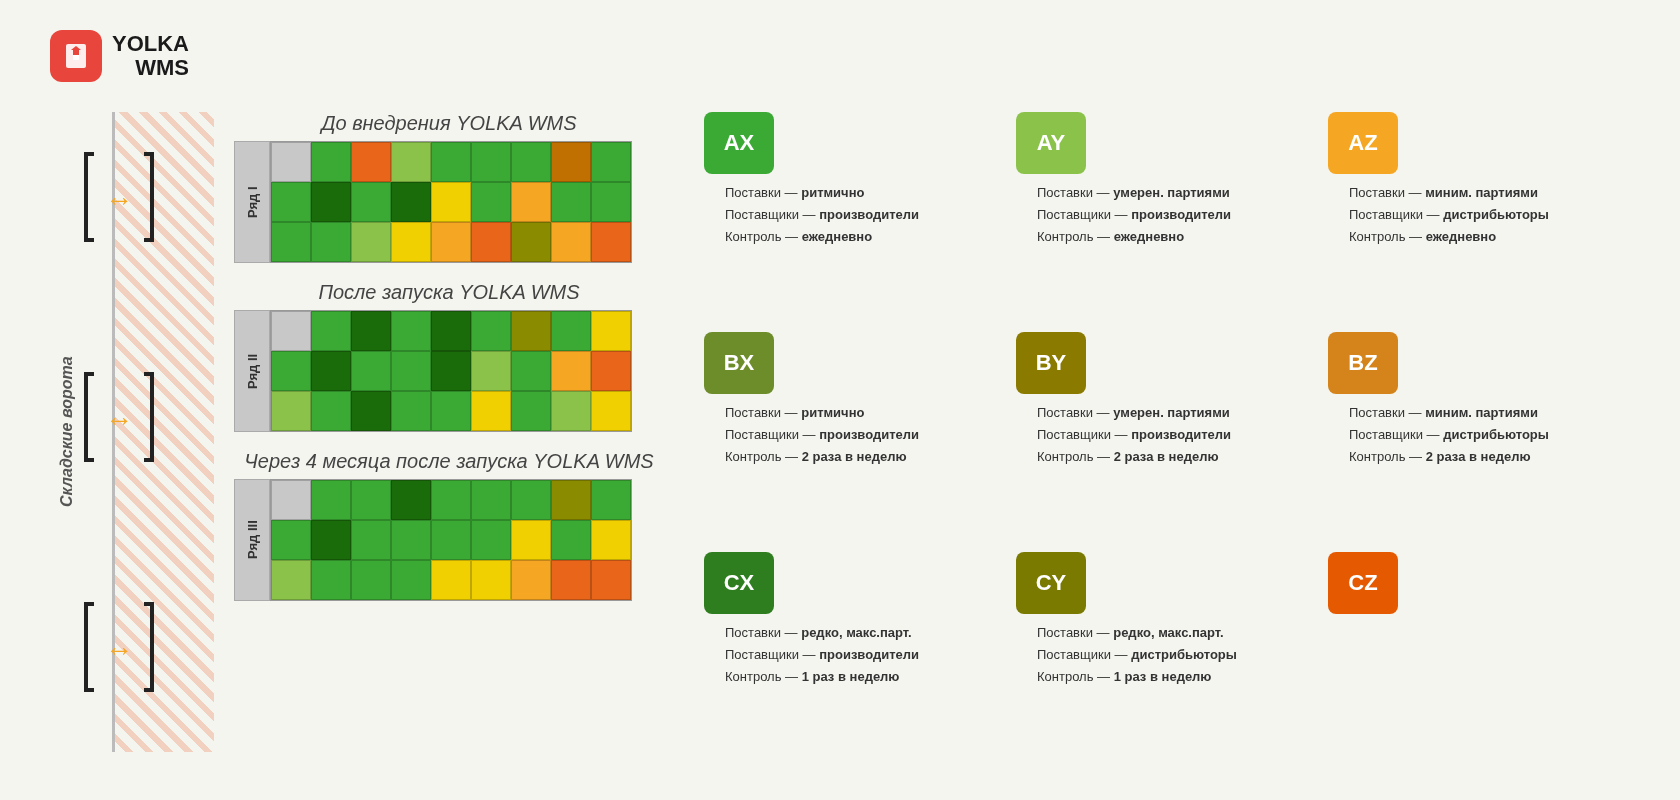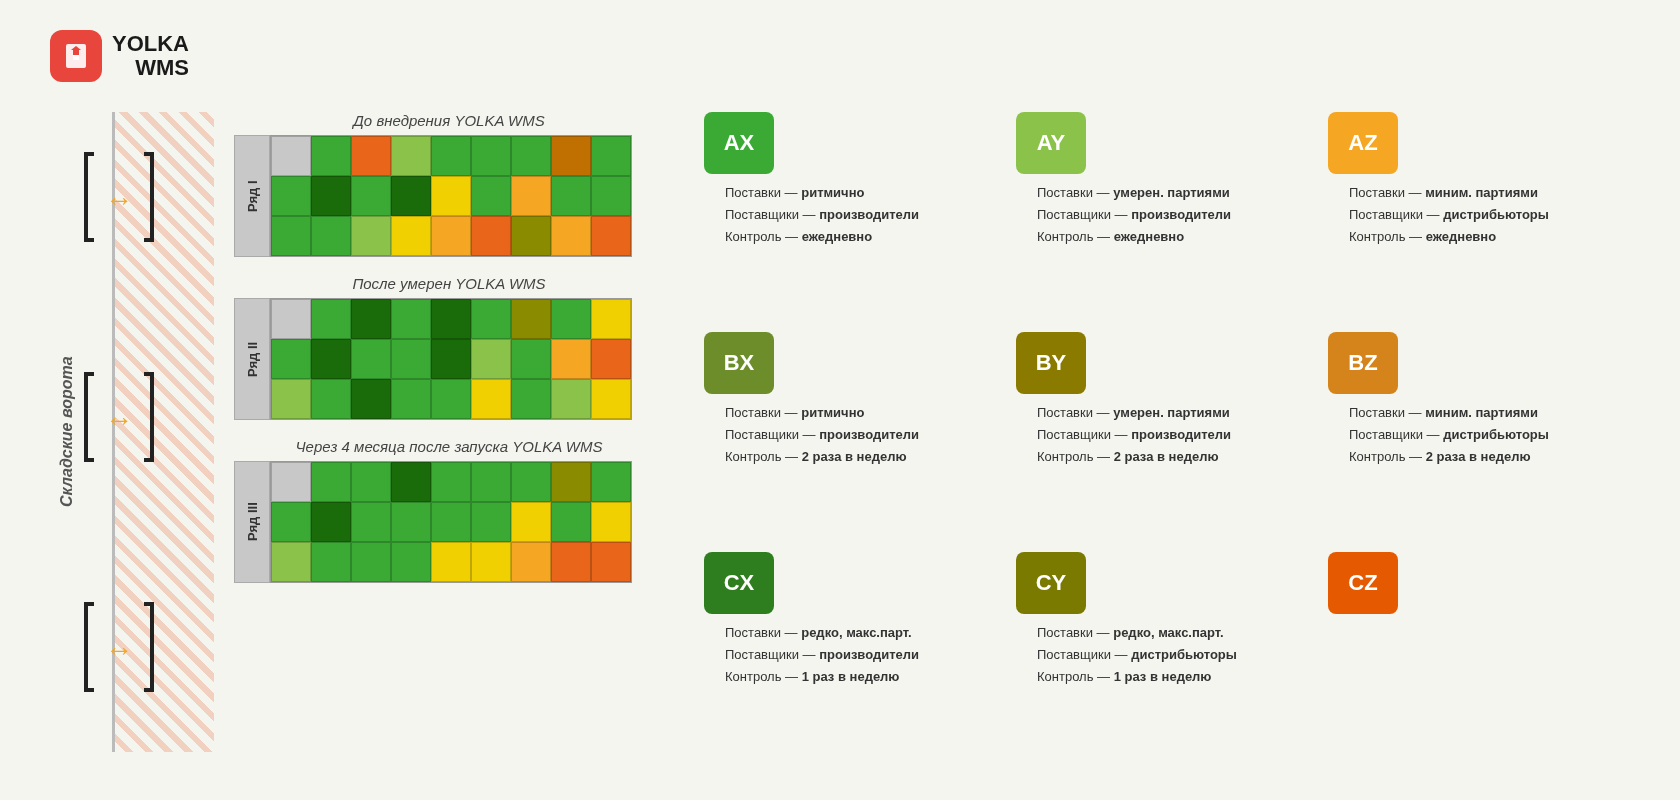--- a/index.html
+++ b/index.html
@@ -101,21 +101,21 @@
       border: 4px solid #222;
       border-left: none;
     }
     .gate-arrow {
       font-size: 28px;
       color: #f5a623;
       font-weight: bold;
     }
     .heatmap-period-label {
       text-align: center;
-      font-size: 15px;
+      font-size: 20px;
       font-style: italic;
       color: #444;
       margin-bottom: 6px;
       font-weight: 500;
     }
     .heatmap-wrapper {
       display: flex;
       align-items: stretch;
     }
     .row-label {
@@ -286,21 +286,21 @@
                 <div class="heatmap-cell c-y"></div>
                 <div class="heatmap-cell c-o"></div>
                 <div class="heatmap-cell c-ro"></div>
                 <div class="heatmap-cell c-olive"></div>
                 <div class="heatmap-cell c-o"></div>
                 <div class="heatmap-cell c-ro"></div>
               </div>
             </div>
           </div>
           <div style="margin-bottom: 18px;">
-            <div class="heatmap-period-label">После умерен YOLKA WMS</div>
+            <div class="heatmap-period-label">После запуска YOLKA WMS</div>
             <div class="heatmap-wrapper">
               <div class="row-label">Ряд II</div>
               <div class="heatmap-grid">
                 <div class="heatmap-cell c-gray"></div>
                 <div class="heatmap-cell c-g"></div>
                 <div class="heatmap-cell c-dg"></div>
                 <div class="heatmap-cell c-g"></div>
                 <div class="heatmap-cell c-dg"></div>
                 <div class="heatmap-cell c-g"></div>
                 <div class="heatmap-cell c-olive"></div>

